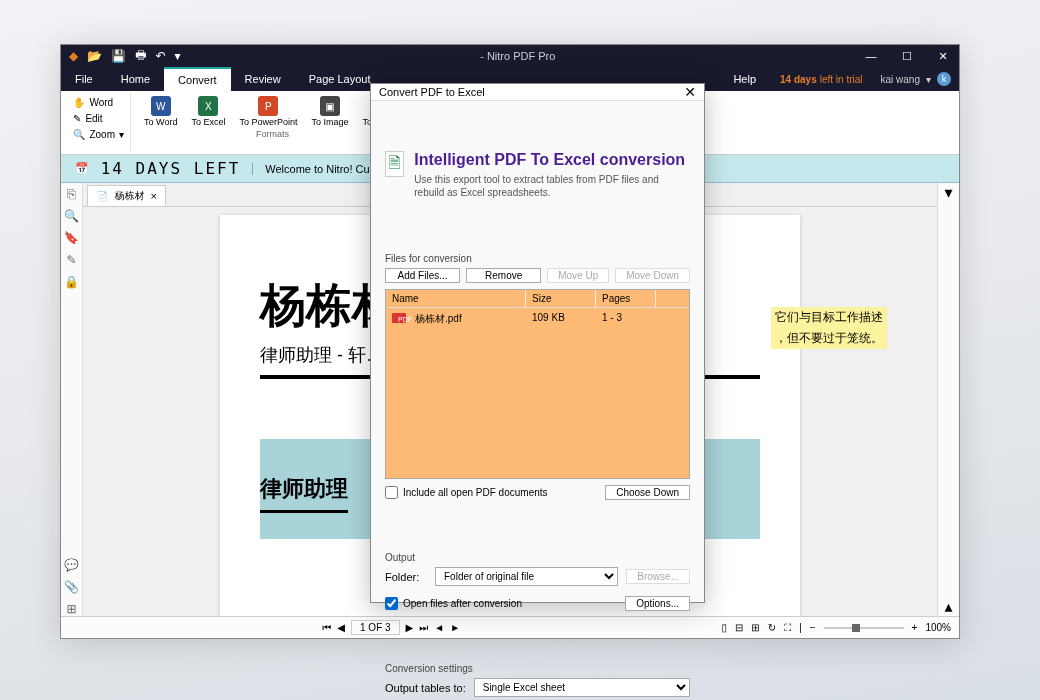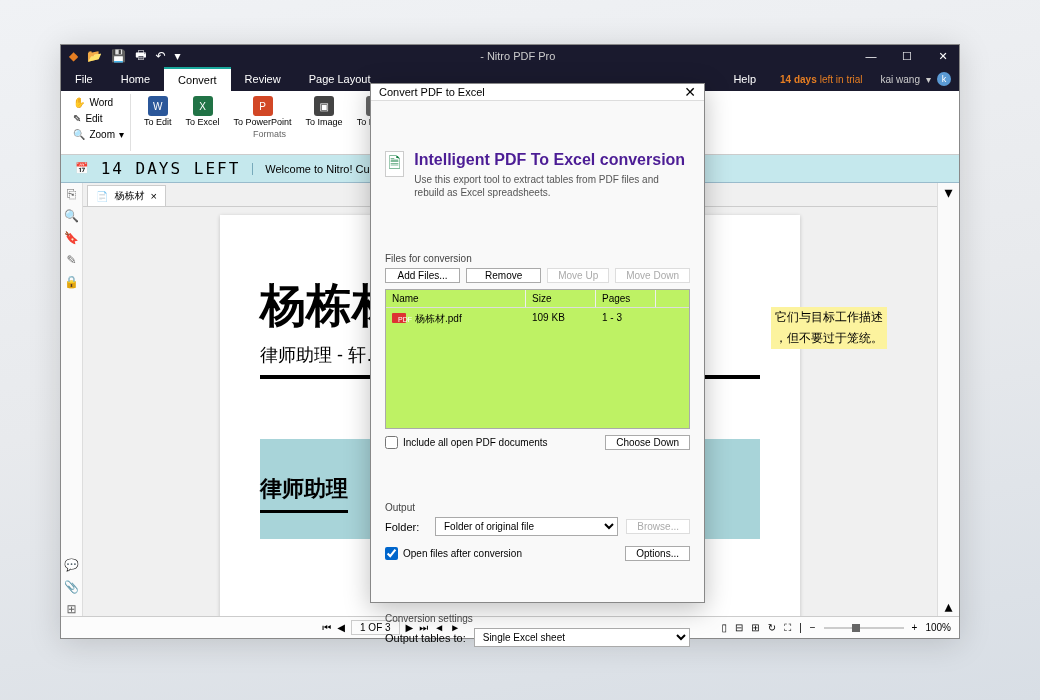--- a/index.html
+++ b/index.html
@@ -53,21 +53,21 @@
 .dialog .dt .x { cursor: pointer; font-size: 14px; }
 .dialog .head { display: flex; padding: 10px 14px; gap: 10px; }
 .dialog .head .ic { width: 26px; height: 26px; background: #fff; border: 1px solid #ccc; display: flex; align-items: center; justify-content: center; color: #0b7a3b; font-size: 15px; }
 .dialog .head .txt h3 { font-size: 16px; font-weight: 600; color: #4c1d95; margin-bottom: 4px; }
 .dialog .head .txt p { font-size: 10px; color: #555; line-height: 1.3; }
 .dialog .section { padding: 4px 14px 8px; }
 .dialog .sec-lbl { font-size: 10px; color: #444; margin-bottom: 4px; }
 .dialog .btnrow { display: flex; gap: 6px; }
 .dialog button { font-size: 10px; padding: 1px 10px; background: #fff; border: 1px solid #aaa; cursor: pointer; }
 .dialog button:disabled { color: #aaa; border-color: #ddd; cursor: default; }
-.dialog .listbox { border: 1px solid #aaa; background: #bef264; height: 140px; margin-top: 6px; display: flex; flex-direction: column; }
+.dialog .listbox { border: 1px solid #aaa; background: #fdba74; height: 190px; margin-top: 6px; display: flex; flex-direction: column; }
 .dialog .listbox .hdr { display: flex; font-size: 10px; border-bottom: 1px solid #ddd; }
 .dialog .listbox .hdr span { padding: 3px 6px; border-right: 1px solid #eee; }
 .dialog .listbox .row { display: flex; font-size: 10px; padding: 2px 0; }
 .dialog .listbox .row span { padding: 2px 6px; }
 .dialog .listbox .c1 { width: 140px; }
 .dialog .listbox .c2 { width: 70px; }
 .dialog .listbox .c3 { width: 60px; }
 .dialog .chk { display: flex; align-items: center; gap: 5px; font-size: 10px; }
 .dialog select, .dialog .combo { font-size: 10px; padding: 2px 4px; border: 1px solid #aaa; background: #fff; }
 .dialog .foot { display: flex; justify-content: flex-end; gap: 8px; padding: 10px 14px; margin-top: auto; }
@@ -128,21 +128,21 @@
           <span>🔍</span>
           <span>Zoom</span>
           <span>▾</span>
         </div>
     </div>
     <div class="grp" style="flex-direction:row;align-items:flex-start">
       <div>
         <div style="display:flex">
           <div class="bigbtn">
               <div class="ic" style="background:#2b579a;color:#fff">W</div>
-              <div class="lbl">To Edit</div>
+              <div class="lbl">To Word</div>
             </div>
           <div class="bigbtn">
               <div class="ic" style="background:#217346;color:#fff">X</div>
               <div class="lbl">To Excel</div>
             </div>
           <div class="bigbtn">
               <div class="ic" style="background:#d24726;color:#fff">P</div>
               <div class="lbl">To PowerPoint</div>
             </div>
           <div class="bigbtn">

